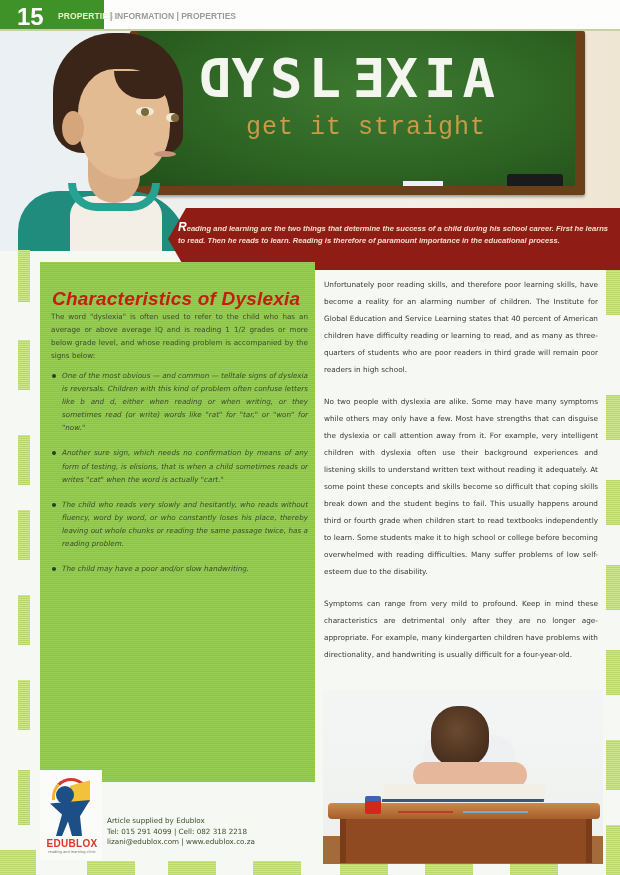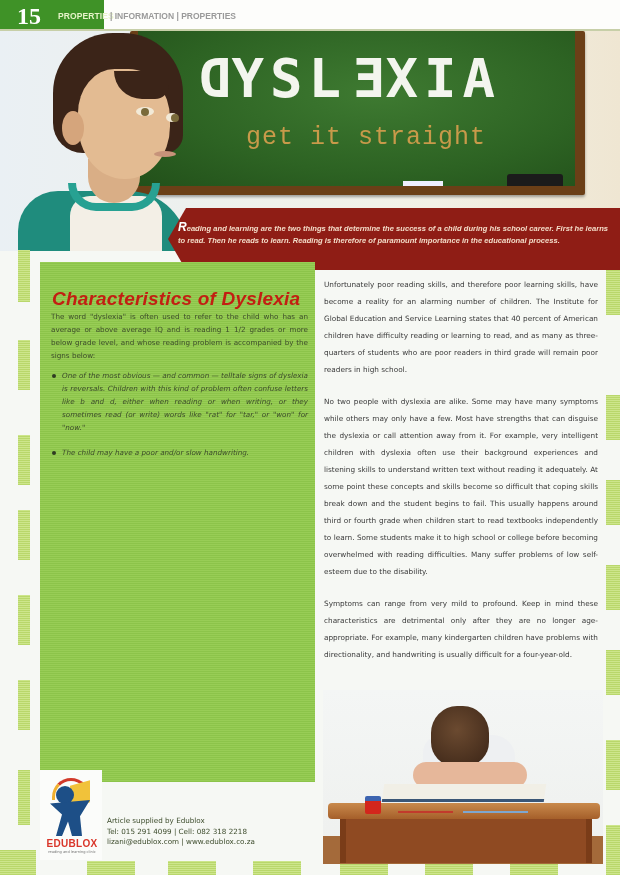--- a/index.html
+++ b/index.html
@@ -2,32 +2,32 @@
 <html><head>
 <meta charset="utf-8">
 <style>
   * { box-sizing: border-box; margin: 0; padding: 0; }
   html, body { width: 620px; height: 875px; overflow: hidden; background: #f6f8f4; }
   body { position: relative; font-family: "DejaVu Sans", sans-serif; color: #3a3a3a; }
 
   
   .header { position: absolute; left: 0; top: 0; width: 620px; height: 31px; background: #fdfdfb; }
   .page-num-box { position: absolute; left: 0; top: 0; width: 104px; height: 31px; background: #3f9227; }
-  .page-num { position: absolute; left: 17px; top: 3px; font-family: Liberation Serif, serif; font-size: 24px; font-weight: bold; color: #fff; }
+  .page-num { position: absolute; left: 17px; top: 3px; font-family: Liberation Sans, sans-serif; font-size: 24px; font-weight: bold; color: #fff; }
   .section-tag { position: absolute; left: 58px; top: 11px; font-family: "Liberation Sans", sans-serif; font-size: 8.5px; font-weight: bold; color: #e6f3c8; letter-spacing: 0.1px; }
   .breadcrumb { position: absolute; left: 110px; top: 11px; font-family: "Liberation Sans", sans-serif; font-size: 8.5px; font-weight: bold; color: #9a9a9a; }
   .header-line { position: absolute; left: 0; top: 29px; width: 620px; height: 2px; background: #c7cfa8; }
 
   
   .hero { position: absolute; left: 0; top: 31px; width: 620px; height: 220px; background: linear-gradient(90deg, #eaf0f4 0%, #f2f0e6 70%, #efe6d2 100%); overflow: hidden; }
   .chalkboard { position: absolute; left: 130px; top: 0; width: 455px; height: 164px; background: #6b3f17; border-radius: 2px; box-shadow: 0 2px 3px rgba(0,0,0,0.35); }
   .chalkboard-inner { position: absolute; left: 8px; top: 0; right: 10px; bottom: 9px; background: radial-gradient(ellipse at 55% 40%, #3e7a31 0%, #2d6323 60%, #22501a 100%); }
   .title-main { position: absolute; left: 55px; top: 16px; font-family: "DejaVu Sans Mono", monospace; font-size: 54px; font-weight: bold; color: #f3f5ee; letter-spacing: 6px; }
   .title-main .mirror { display: inline-block; transform: scaleX(-1); }
-  .title-sub { position: absolute; left: 108px; top: 92px; font-family: "Liberation Mono", monospace; font-size: 25px; color: #c89a4a; letter-spacing: 1px; }
+  .title-sub { position: absolute; left: 108px; top: 82px; font-family: "Liberation Mono", monospace; font-size: 25px; color: #c89a4a; letter-spacing: 1px; }
   .chalk-piece { position: absolute; left: 265px; bottom: 0; width: 40px; height: 5px; background: #eef; }
   .eraser { position: absolute; right: 12px; bottom: 0; width: 56px; height: 12px; background: #1b1b1b; border-radius: 3px 3px 0 0; }
 
   
   .boy { position: absolute; left: 18px; top: 0; width: 165px; height: 220px; }
   .shirt { position: absolute; left: 0; top: 160px; width: 170px; height: 60px; background: #1f8c7d; border-radius: 40px 60px 0 0; }
   .shirt-white { position: absolute; left: 52px; top: 165px; width: 92px; height: 55px; background: #f3efe6; border-radius: 20px 20px 0 0; }
   .collar { position: absolute; left: 50px; top: 152px; width: 92px; height: 28px; border: 8px solid #27a192; border-top: none; border-radius: 0 0 50px 50px; }
   .neck { position: absolute; left: 70px; top: 128px; width: 52px; height: 44px; background: #d9ae86; border-radius: 0 0 30px 30px; }
   .face { position: absolute; left: 60px; top: 38px; width: 92px; height: 110px; background: #e3bb92; border-radius: 40% 45% 48% 50%; }
@@ -143,20 +143,22 @@
 <div class="stripe" style="left:606px; top:825px; width:14px; height:50px;"></div>
 
 <div class="banner"></div>
 <p class="banner-text"><span class="dropcap">R</span><span>eading and learning are the two things that determine the success of a child during his school career. First he learns to read. Then he reads to learn. Reading is therefore of paramount importance in the educational process.</span></p>
 
 <div class="panel"></div>
 <h2 class="panel-title">Characteristics of Dyslexia</h2>
 <p class="panel-intro">The word "dyslexia" is often used to refer to the child who has an average or above average IQ and is reading 1 1/2 grades or more below grade level, and whose reading problem is accompanied by the signs below:</p>
 <ul class="bullets">
   <li>One of the most obvious — and common — telltale signs of dyslexia is reversals. Children with this kind of problem often confuse letters like b and d, either when reading or when writing, or they sometimes read (or write) words like "rat" for "tar," or "won" for "now."</li>
+  <li>Another sure sign, which needs no confirmation by means of any form of testing, is elisions, that is when a child sometimes reads or writes "cat" when the word is actually "cart."</li>
+  <li>The child who reads very slowly and hesitantly, who reads without fluency, word by word, or who constantly loses his place, thereby leaving out whole chunks or reading the same passage twice, has a reading problem.</li>
   <li>The child may have a poor and/or slow handwriting.</li>
 </ul>
 
 <div class="logo-box"></div>
 <div class="logo-arc"></div>
 <div class="logo-book"></div>
 <div class="logo-head"></div>
 <div class="logo-body"></div>
 <div class="logo-name">EDUBLOX</div>
 <div class="logo-tagline">reading and learning clinic</div>

